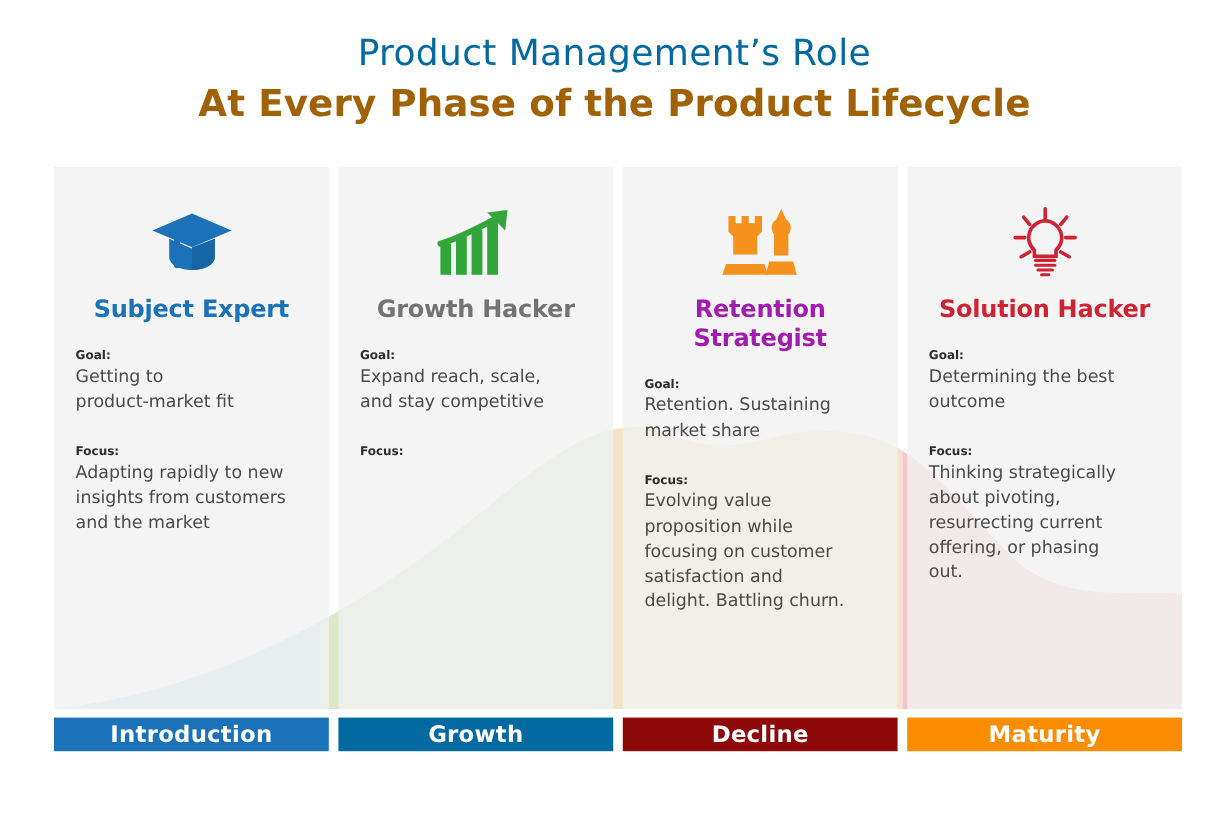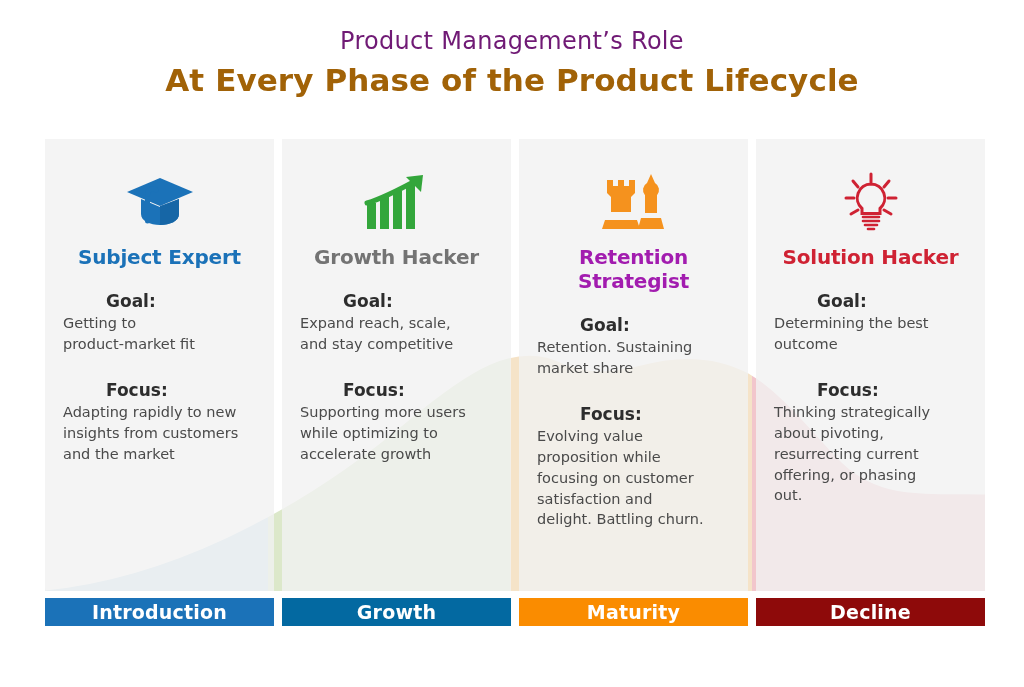--- a/index.html
+++ b/index.html
@@ -8,23 +8,23 @@
     background:#ffffff;
     font-family:"Liberation Sans", sans-serif;
     position:relative;
     overflow:hidden;
   }
 
   
   #header { width:100%; padding-top:26px; text-align:center; }
   #title-line1 {
     font-family:"DejaVu Sans", sans-serif;
-    font-size:24px;
+    font-size:30px;
     font-weight:400;
-    color:#701a75;
+    color:#0369a1;
     letter-spacing:.3px;
     line-height:1.28;
   }
   #title-line2 {
     font-family:"DejaVu Sans", sans-serif;
     font-size:31px;
     font-weight:700;
     color:#a16207;
     letter-spacing:.1px;
     line-height:1.32;
@@ -74,25 +74,24 @@
     font-family:"DejaVu Sans", sans-serif;
     font-size:20px;
     font-weight:700;
     margin-top:8px;
     letter-spacing:-.2px;
   }
   .block { margin-top:22px; }
   .block.focus { margin-top:26px; }
   .block-label {
     font-family:"DejaVu Sans", sans-serif;
-    font-size:17px;
+    font-size:10px;
     font-weight:700;
     color:#2d2d2d;
     margin-bottom:2px;
-    margin-left:43px;
   }
   .block-text {
     font-family:"DejaVu Sans", sans-serif;
     font-size:14.5px;
     font-weight:400;
     color:#4a4a4a;
     line-height:1.43;
     white-space:pre-line;
   }
 
@@ -217,23 +216,20 @@
           </svg>
         </div>
         <div class="role-title" style="color:#737373">Growth Hacker</div>
         <div class="block goal">
           <div class="block-label">Goal:</div>
           <div class="block-text">Expand reach, scale,
 and stay competitive</div>
         </div>
         <div class="block focus">
           <div class="block-label">Focus:</div>
-          <div class="block-text">Supporting more users
-while optimizing to
-accelerate growth</div>
         </div>
       </div>
     </div>
 
     <div class="col">
       <div class="col-bg"></div>
       <div class="col-inner">
         <div class="icon-wrap">
           <svg width="66" height="60" viewBox="0 0 66 60">
 
@@ -305,19 +301,19 @@
   </div>
 </div>
 
 <div id="phase-bars">
   <div class="phase-bar" style="background:#1B72B8">
     <span>Introduction</span>
   </div>
   <div class="phase-bar" style="background:#0369a1">
     <span>Growth</span>
   </div>
+  <div class="phase-bar" style="background:#8E0A0A">
+    <span>Decline</span>
+  </div>
   <div class="phase-bar" style="background:#FA8C00">
     <span>Maturity</span>
   </div>
-  <div class="phase-bar" style="background:#8E0A0A">
-    <span>Decline</span>
-  </div>
 </div>
 
 </body></html>

